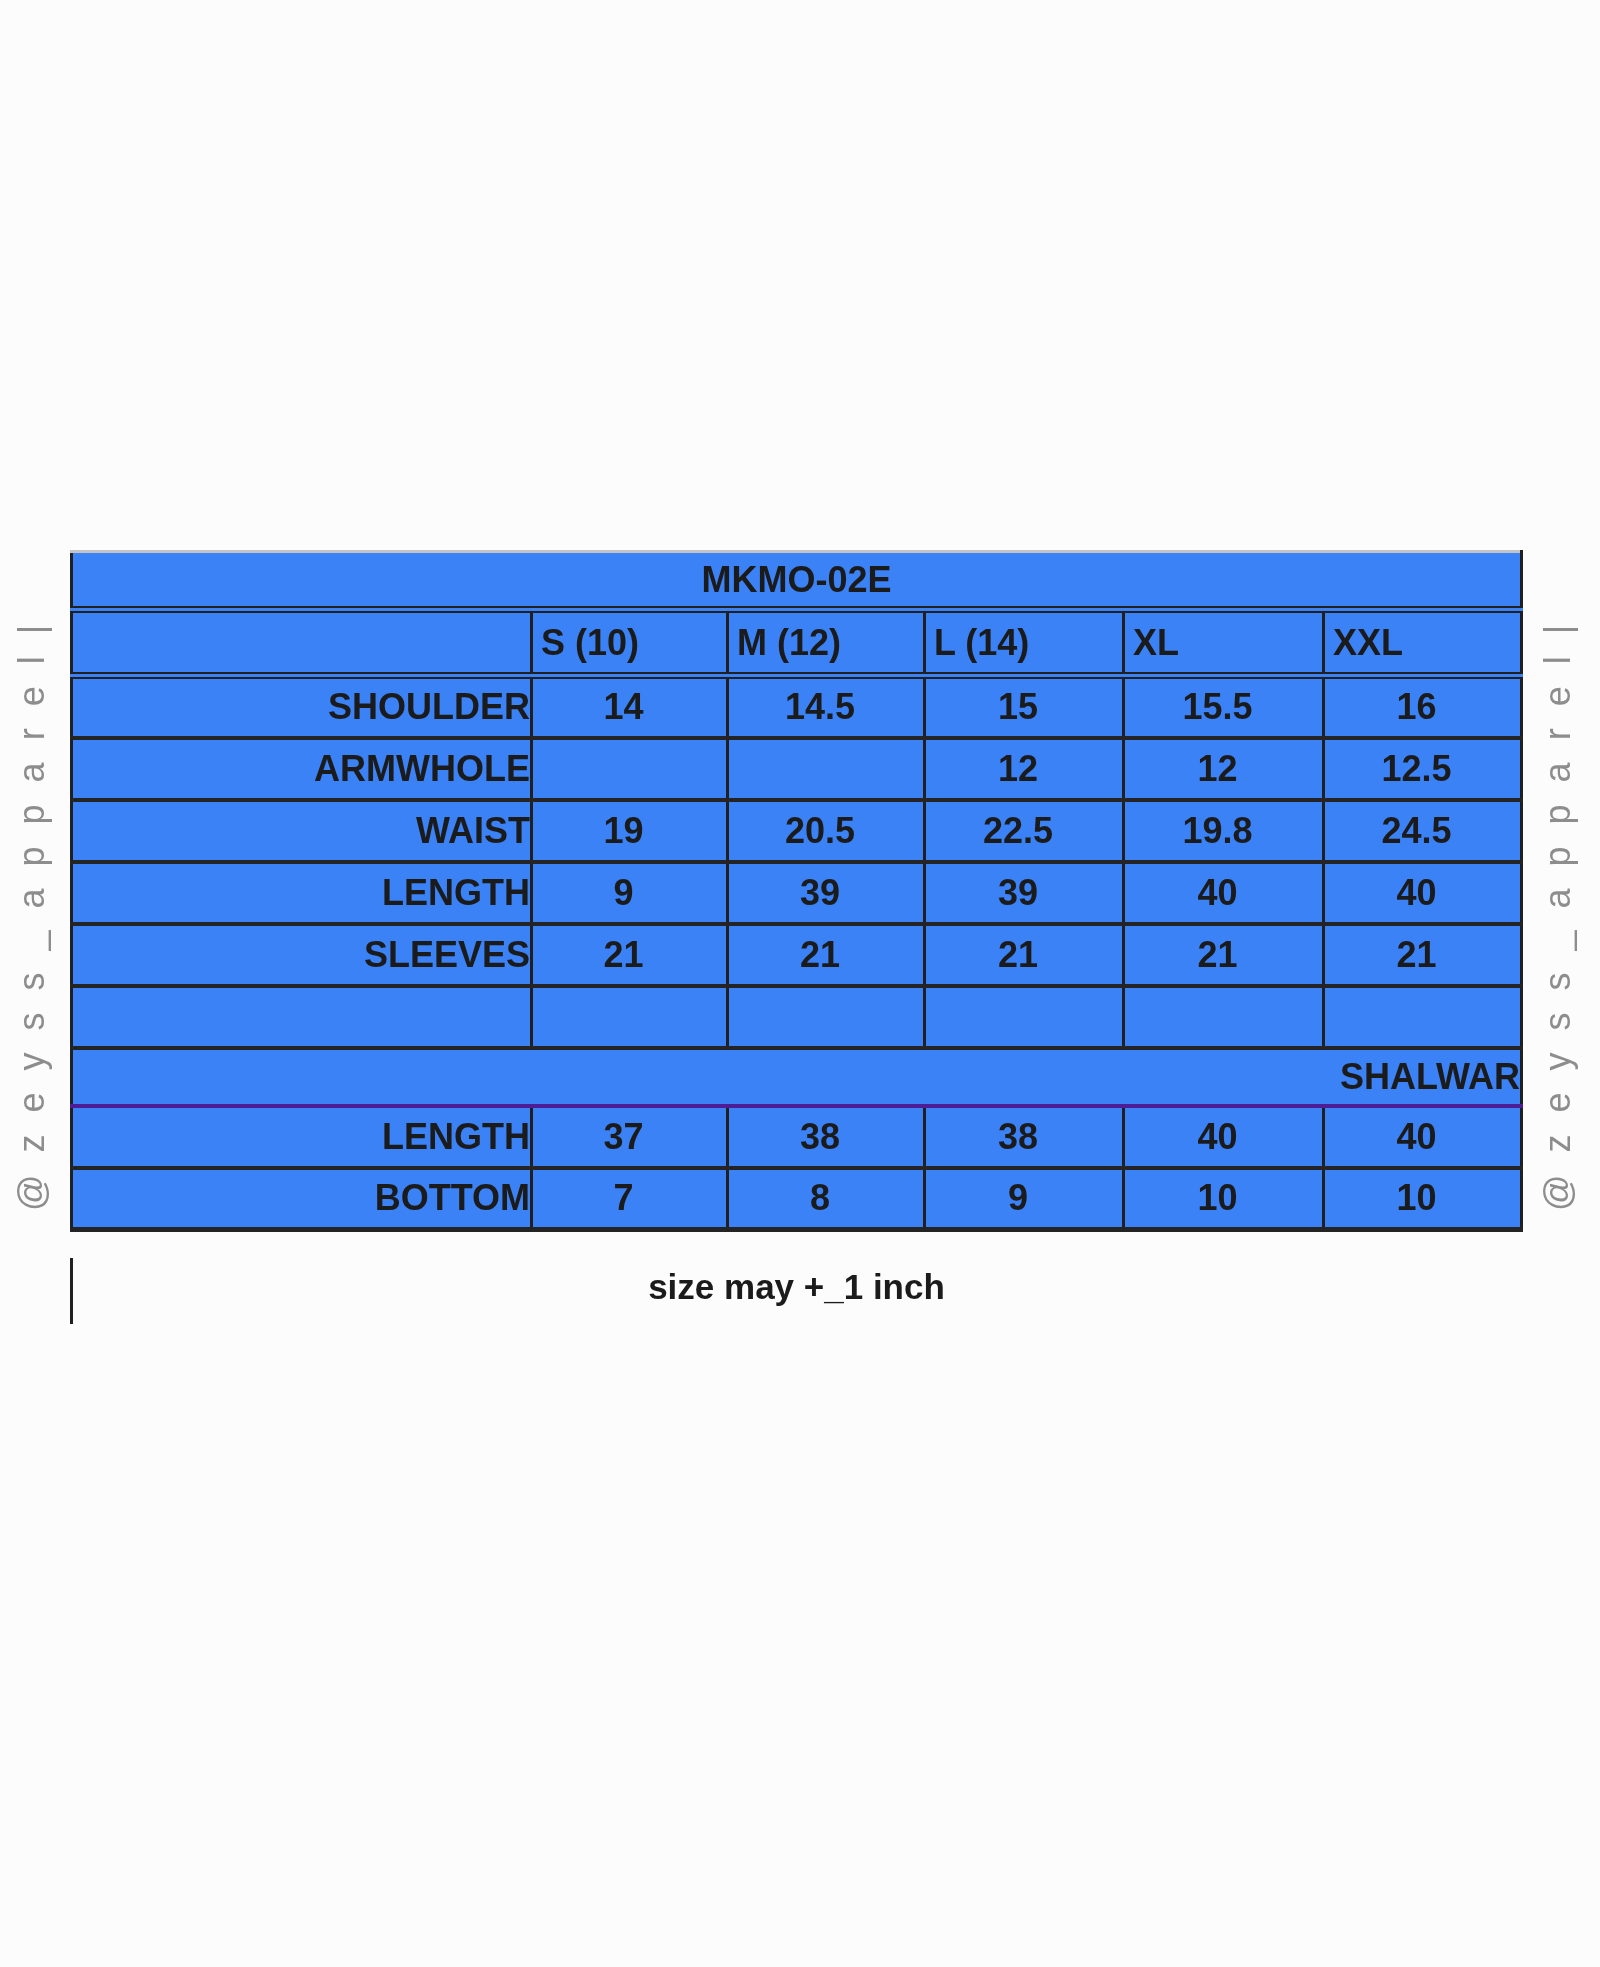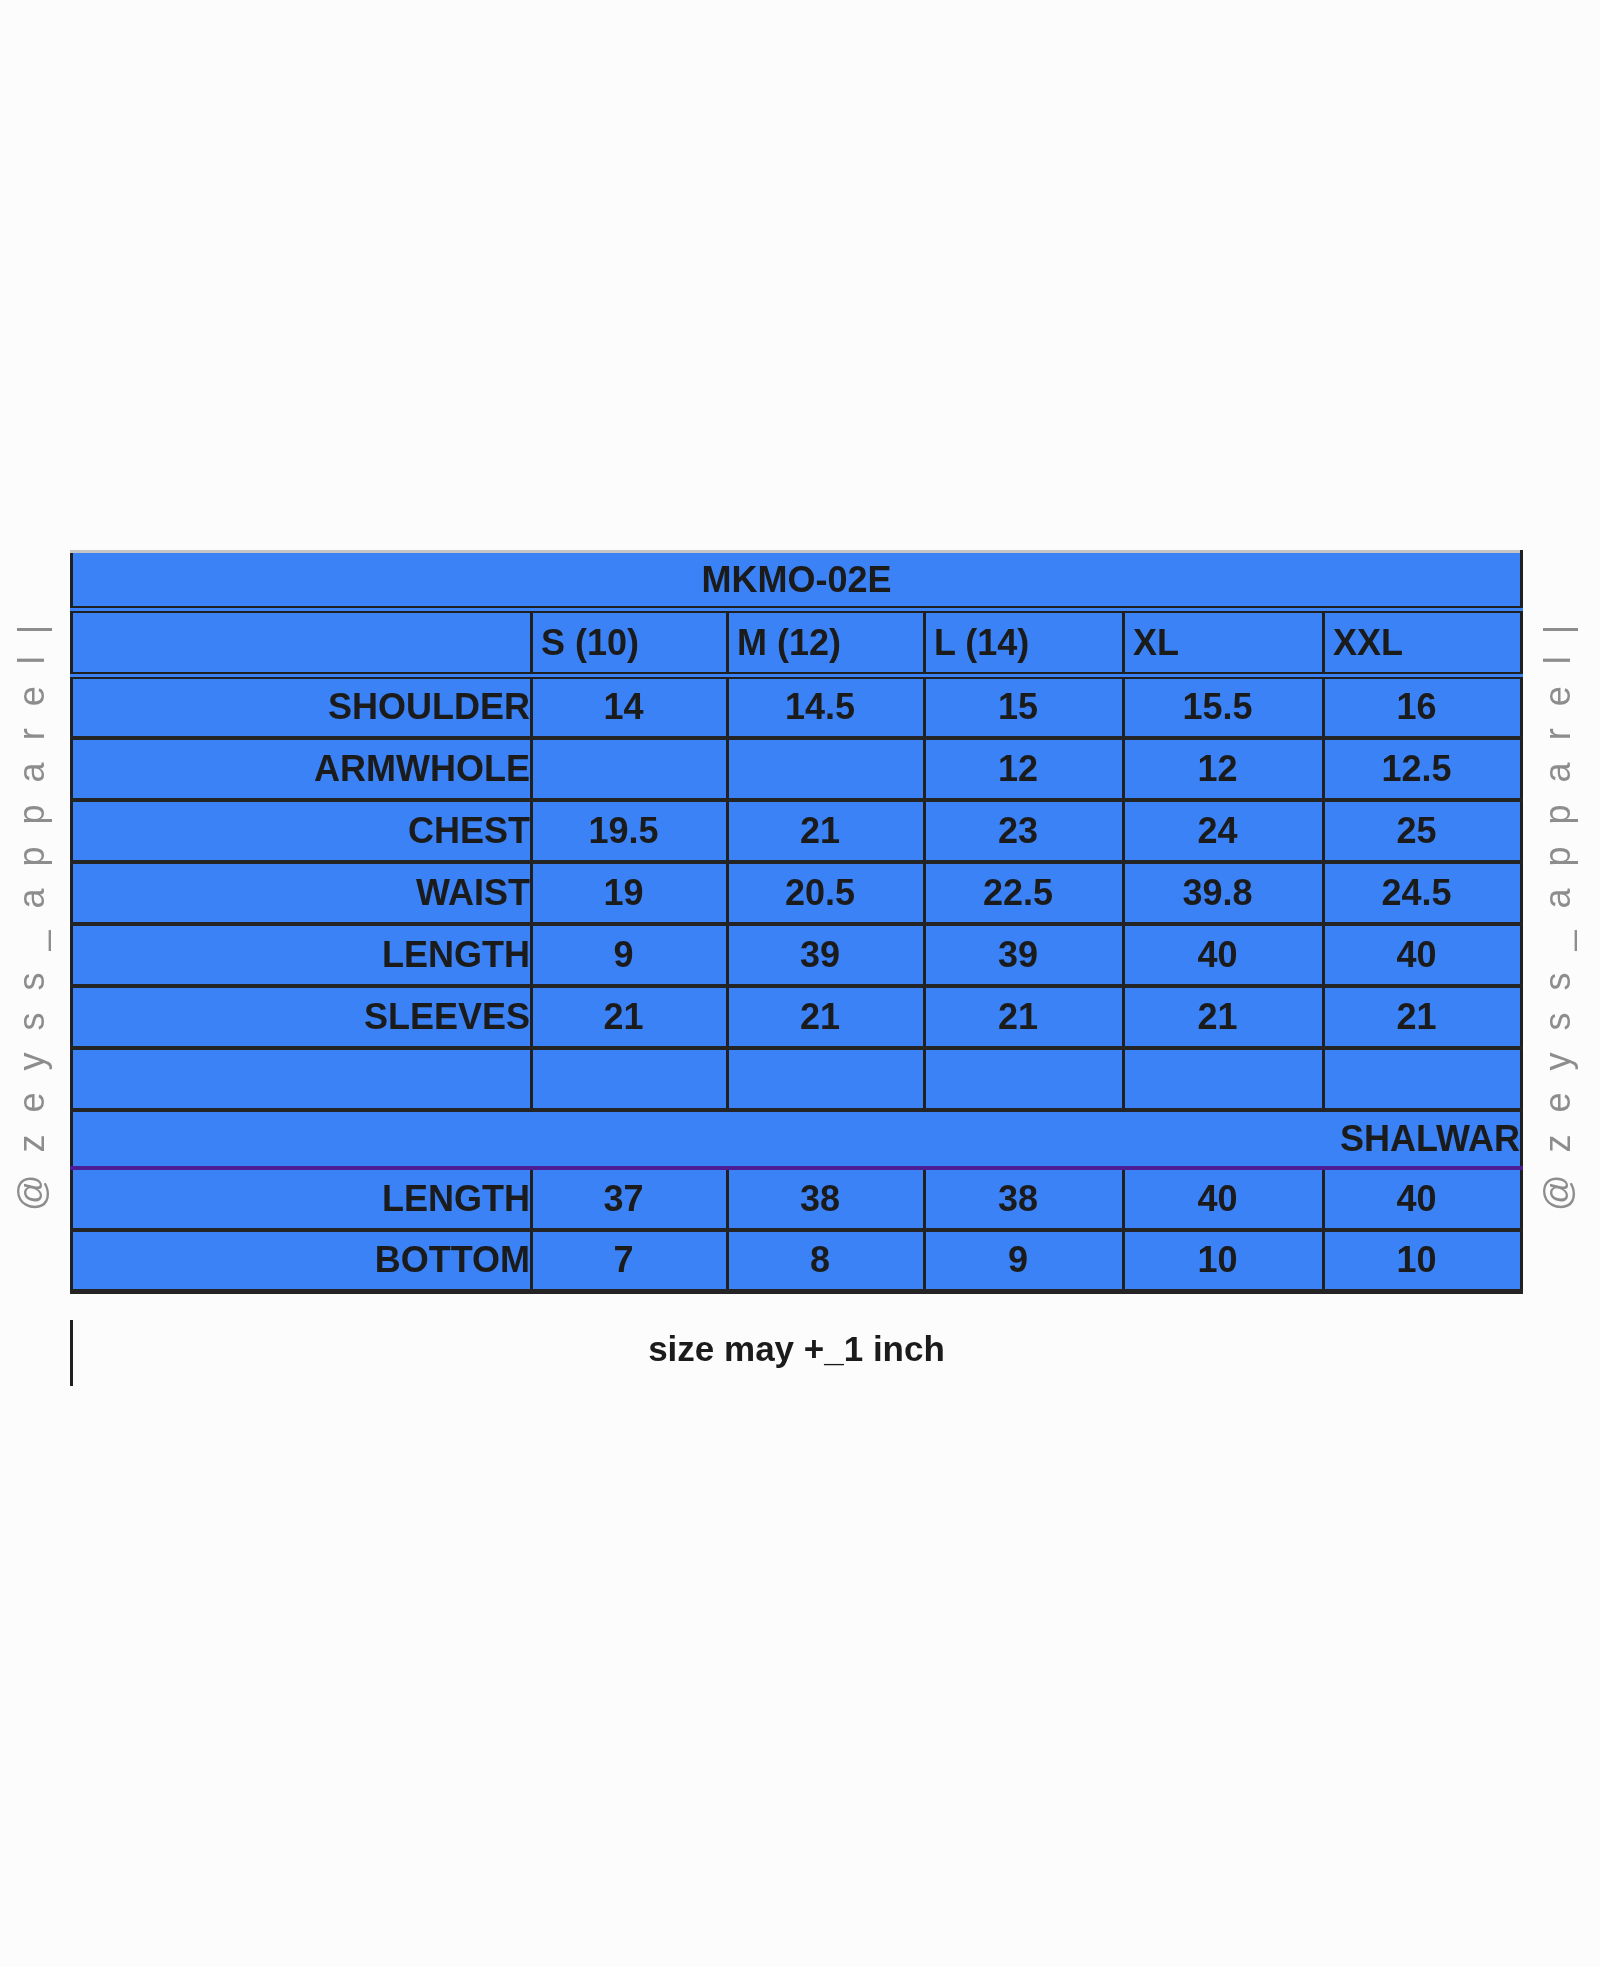--- a/index.html
+++ b/index.html
@@ -147,33 +147,25 @@
           </tr>
           <tr class="data-row">
             <td class="label-cell">ARMWHOLE</td>
             <td class="value-cell"></td>
             <td class="value-cell"></td>
             <td class="value-cell">12</td>
             <td class="value-cell">12</td>
             <td class="value-cell">12.5</td>
           </tr>
           <tr class="data-row">
-            <td class="label-cell">CHEST</td>
-            <td class="value-cell">19.5</td>
-            <td class="value-cell">21</td>
-            <td class="value-cell">23</td>
-            <td class="value-cell">24</td>
-            <td class="value-cell">25</td>
-          </tr>
-          <tr class="data-row">
             <td class="label-cell">WAIST</td>
             <td class="value-cell">19</td>
             <td class="value-cell">20.5</td>
             <td class="value-cell">22.5</td>
-            <td class="value-cell">39.8</td>
+            <td class="value-cell">19.8</td>
             <td class="value-cell">24.5</td>
           </tr>
           <tr class="data-row">
             <td class="label-cell">LENGTH</td>
             <td class="value-cell">9</td>
             <td class="value-cell">39</td>
             <td class="value-cell">39</td>
             <td class="value-cell">40</td>
             <td class="value-cell">40</td>
           </tr>

